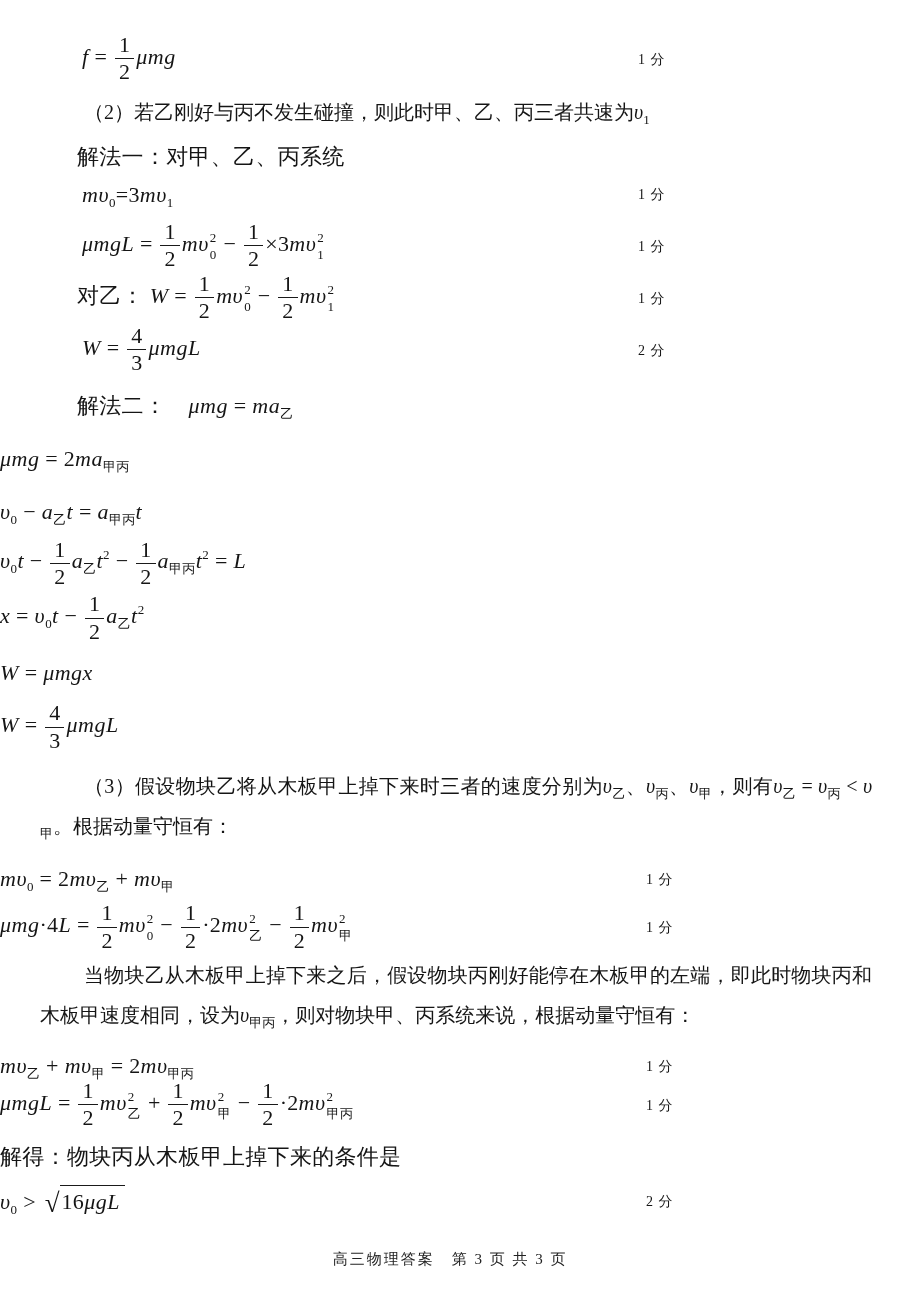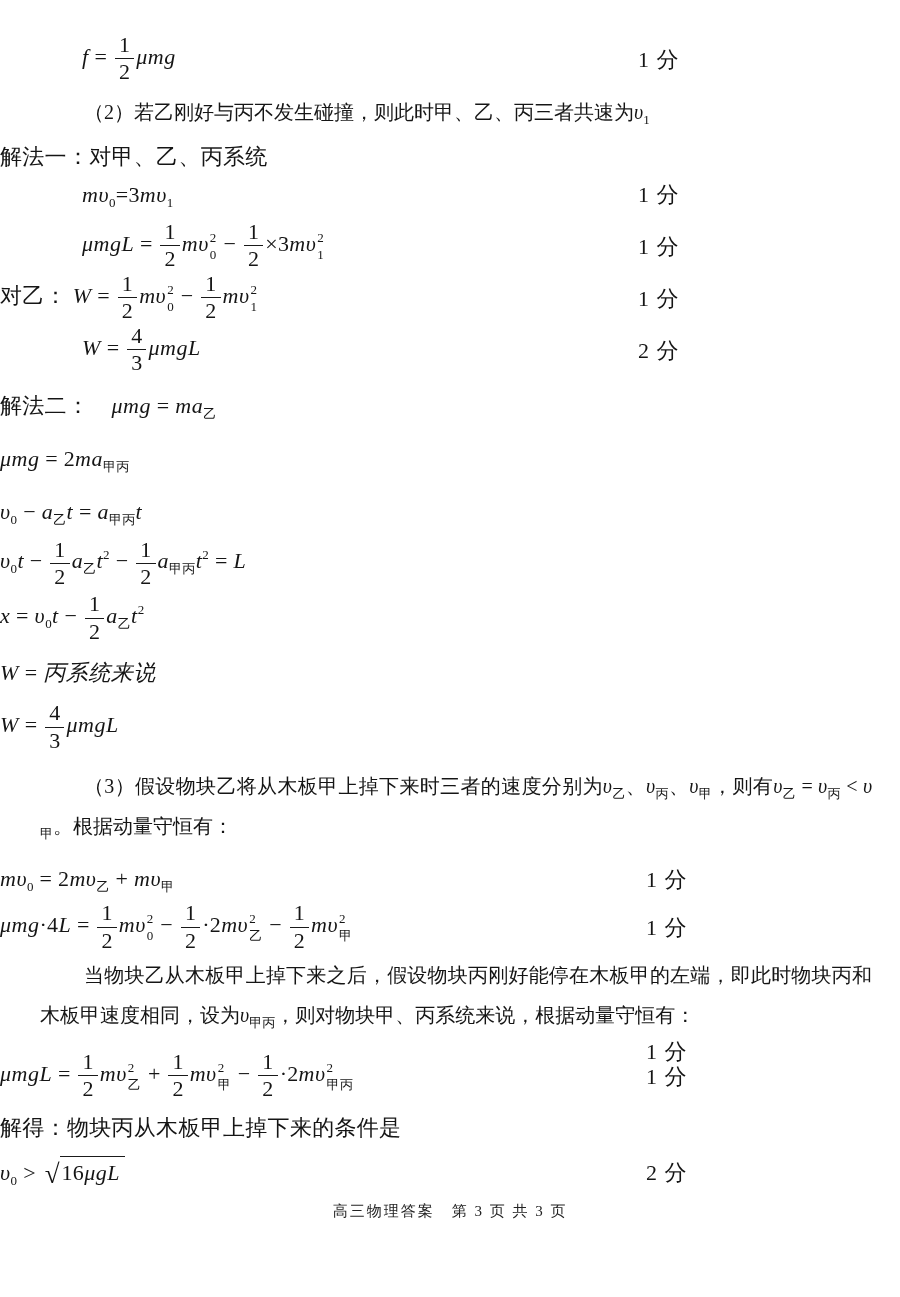--- a/index.html
+++ b/index.html
@@ -23,21 +23,21 @@
   .para, .para-line{
     position:relative;
     font-size:20px;
     line-height:40px;
     text-indent:2.2em;
     text-align:justify;
   }
   .para-line{line-height:29px;white-space:nowrap;}
   
   .pa{padding-left:82px;}
-  .pb{}
+  .pb{padding-left:77px;}
   .pc{}
   .pd{padding-left:40px;padding-right:28px;}
   
   .math i{font-style:italic;letter-spacing:0.5px;}
   .math{letter-spacing:0.3px;}
   sub{font-size:13px;vertical-align:-5px;line-height:0;}
   sup{font-size:13px;vertical-align:9px;line-height:0;}
   .ss{
     display:inline-flex;flex-direction:column;align-items:flex-start;
     vertical-align:middle;font-size:13px;line-height:1;row-gap:4px;
@@ -47,25 +47,25 @@
     display:inline-flex;flex-direction:column;align-items:center;
     vertical-align:middle;line-height:1.02;margin:0 2px;
   }
   .fn{display:block;padding:0 4px 2px;}
   .fd{display:block;border-top:1.5px solid #1a1a1a;padding:2px 4px 0;}
   .sqrt{display:inline-block;margin-left:3px;}
   .rt{font-style:normal;font-size:27px;vertical-align:-3px;letter-spacing:0;}
   .rad{display:inline-block;border-top:1.6px solid #1a1a1a;padding:1px 5px 0 2px;}
   .score{
     position:absolute;left:638px;top:50%;transform:translateY(-50%);
-    font-size:22px;letter-spacing:1px;white-space:nowrap;
+    font-size:14px;letter-spacing:1px;white-space:nowrap;
   }
   .score-b{left:646px;}
   .footer{
-    position:absolute;top:1202px;left:0;width:100%;
+    position:absolute;top:1250px;left:0;width:100%;
     text-align:center;font-size:15px;letter-spacing:2px;color:#222;
   }
 </style>
 </head>
 <body>
 
 <div class="page">
 
   <div class="row pa">
     <span class="math"><i>f</i> = <span class="frac">
@@ -151,21 +151,21 @@
   </div>
 
   <div class="row pc" style="margin-top:5px">
     <span class="math"><i>x</i> = <i>υ</i><sub>0</sub><i>t</i> − <span class="frac">
           <span class="fn">1</span>
           <span class="fd">2</span>
         </span><i>a</i><sub>乙</sub><i>t</i><sup>2</sup></span>
   </div>
 
   <div class="row pc" style="margin-top:15px">
-    <span class="math"><i>W</i> = <i>丙系统来说</i></span>
+    <span class="math"><i>W</i> = <i>μmgx</i></span>
   </div>
 
   <div class="row pc" style="margin-top:15px">
     <span class="math"><i>W</i> = <span class="frac">
           <span class="fn">4</span>
           <span class="fd">3</span>
         </span><i>μmgL</i></span>
   </div>
 
   <div class="para pd" style="margin-top:14px">（3）假设物块乙将从木板甲上掉下来时三者的速度分别为<i>υ</i><sub>乙</sub>、<i>υ</i><sub>丙</sub>、<i>υ</i><sub>甲</sub>，则有<i>υ</i><sub>乙</sub> = <i>υ</i><sub>丙</sub> &lt; <i>υ</i><sub>甲</sub>。根据动量守恒有：</div>
@@ -194,20 +194,21 @@
         </span><i>mυ</i><span class="ss">
           <span>2</span>
           <span>甲</span>
         </span></span>
     <span class="score score-b">1 分</span>
   </div>
 
   <div class="para pd" style="margin-top:3px">当物块乙从木板甲上掉下来之后，假设物块丙刚好能停在木板甲的左端，即此时物块丙和木板甲速度相同，设为<i>υ</i><sub>甲丙</sub>，则对物块甲、丙系统来说，根据动量守恒有：</div>
 
   <div class="row pc" style="margin-top:16px">
+    <span class="math"><i>mυ</i><sub>乙</sub> + <i>mυ</i><sub>甲</sub> = 2<i>mυ</i><sub>甲丙</sub></span>
     <span class="score score-b">1 分</span>
   </div>
 
   <div class="row pc" style="">
     <span class="math"><i>μmgL</i> = <span class="frac">
           <span class="fn">1</span>
           <span class="fd">2</span>
         </span><i>mυ</i><span class="ss">
           <span>2</span>
           <span>乙</span>

